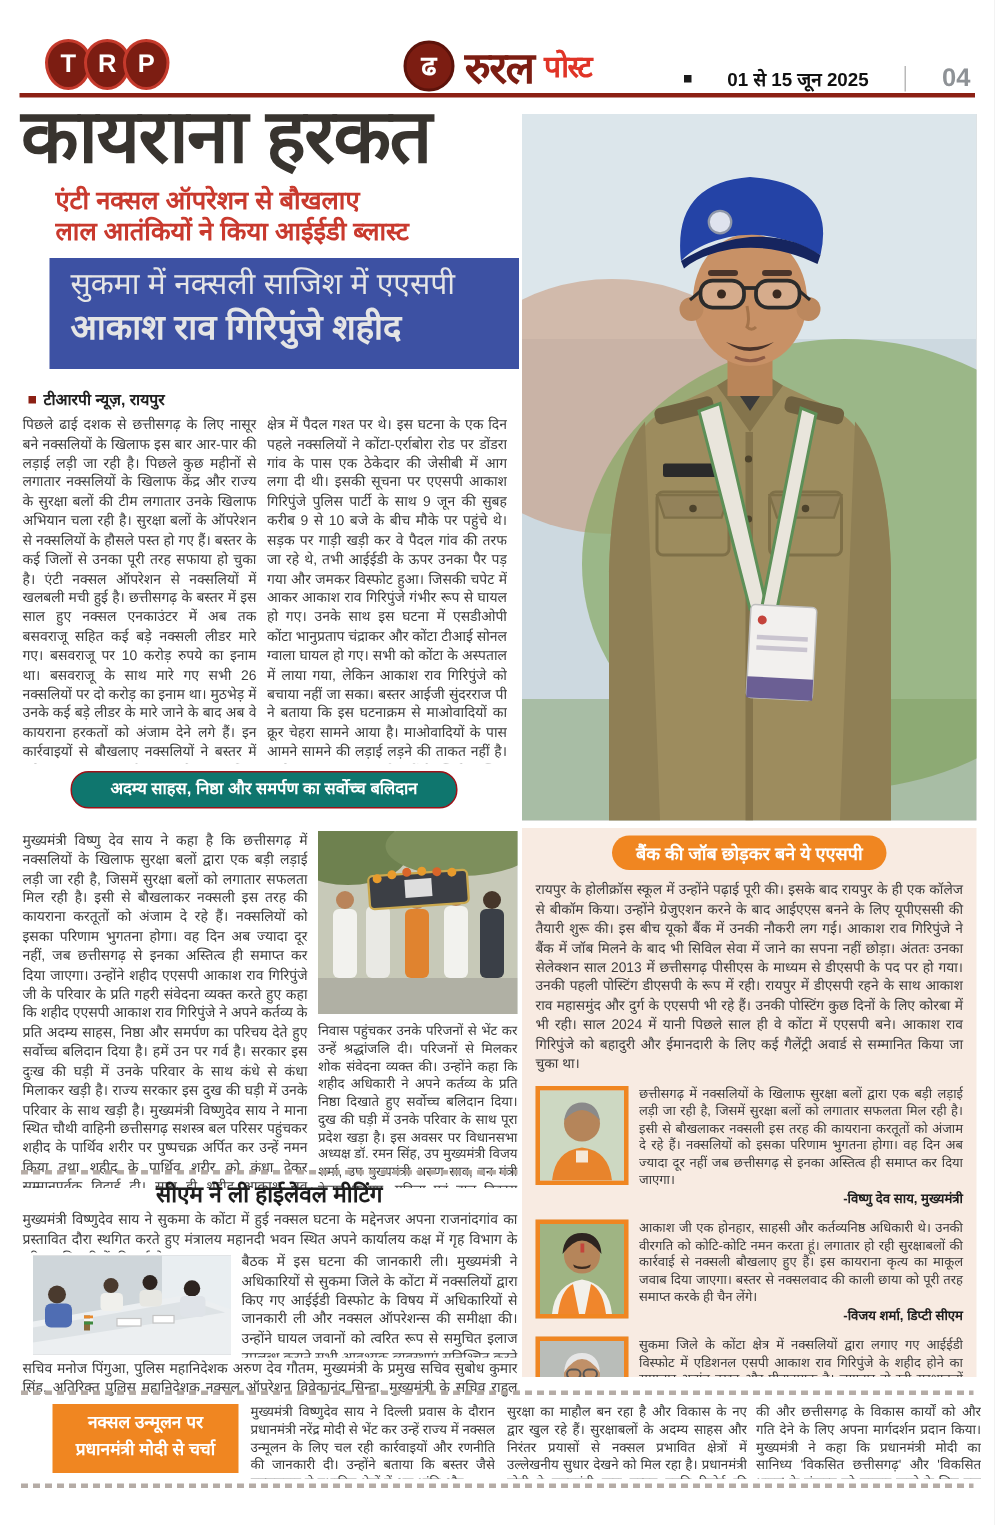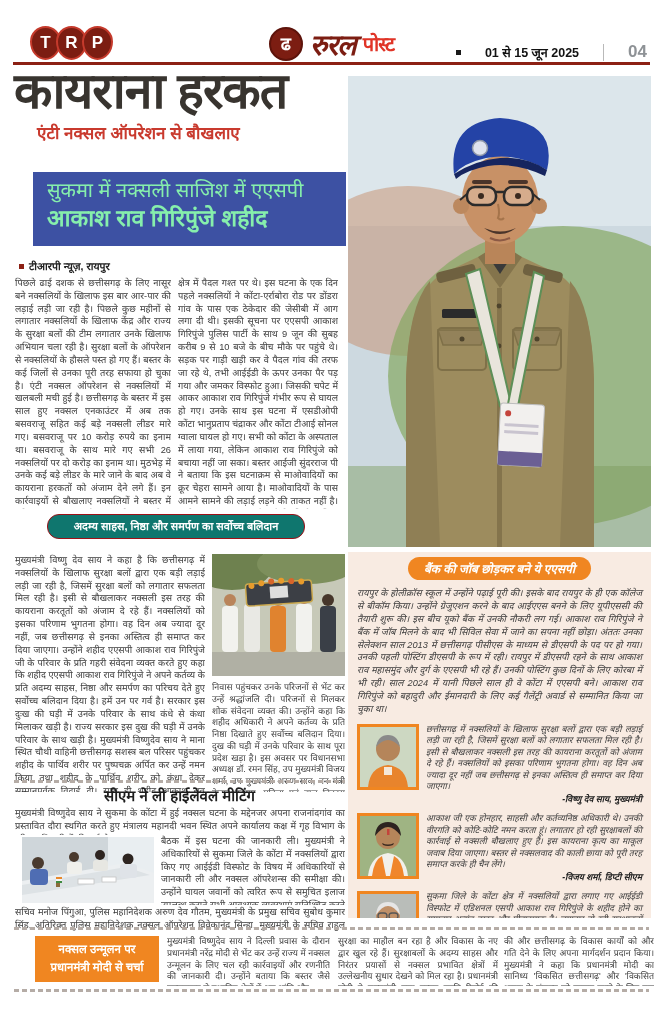--- a/index.html
+++ b/index.html
@@ -11,55 +11,55 @@
 
   
   .trp{left:30px;top:26px;display:flex;}
   .trp span{display:inline-block;width:27px;height:30px;border-radius:50% 50% 50% 50%/46% 46% 54% 54%;
             background:#7c1d12;color:#fff;font-weight:bold;font-size:17px;line-height:30px;text-align:center;
             border:2px solid #c53a2c;margin-left:-5px;}
   .trp span:first-child{margin-left:0;}
   .paper{left:0;right:0;top:24px;display:flex;justify-content:center;align-items:center;gap:7px;}
   .paper .mono{width:30px;height:30px;border-radius:50%;background:#7c1d12;color:#fff;font-weight:bold;
                font-size:18px;line-height:30px;text-align:center;border:2px solid #5d130b;}
-  .paper .n1{font-size:29px;font-weight:800;color:#7c1d12;letter-spacing:-1px;font-style:italic;}
+  .paper .n1{font-size:29px;font-weight:800;color:#7c1d12;letter-spacing:-1px;}
   .paper .n2{font-size:20px;font-weight:800;color:#e03427;letter-spacing:-1px;}
   .issue{right:16px;top:42px;display:flex;align-items:center;gap:24px;}
   .issue .sq{width:5px;height:5px;background:#1a1a1a;}
   .issue .dt{font-size:12.5px;font-weight:bold;color:#111;}
   .issue .bar{width:1px;height:17px;background:#b9b9b9;}
   .issue .pg{font-size:17px;font-weight:bold;color:#8e9296;}
   .rule{left:13px;right:13px;top:62px;height:3px;background:#8c2014;}
 
   
   .headline{left:14px;top:64px;width:340px;font-size:50px;line-height:1.08;font-weight:800;
             color:#38342f;letter-spacing:-1px;}
   .subhead{left:37px;top:124px;font-size:17px;line-height:1.23;font-weight:bold;color:#c93a2e;}
-  .leadbox{left:33px;top:172px;width:299px;height:64px;background:#3d51a3;color:#86efac;padding:5px 0 5px 14px;}
+  .leadbox{left:33px;top:172px;width:299px;height:64px;background:#3d51a3;color:#e5e5e5;padding:5px 0 5px 14px;}
   .leadbox .l1{font-size:20px;line-height:1.35;font-weight:500;}
   .leadbox .l2{font-size:23px;line-height:1.3;font-weight:800;}
   .byline{left:19px;top:259px;display:flex;align-items:center;gap:5px;}
   .byline .sq{width:5px;height:5px;background:#8c2014;}
   .byline .tx{font-size:10.5px;font-weight:bold;color:#222;}
   .bodytxt{font-size:9.3px;line-height:1.38;color:#3c3c3c;}
   .smalltxt{font-size:8.9px;line-height:1.32;color:#3c3c3c;}
 
   .pill{border-radius:12px;color:#fff;font-weight:bold;text-align:center;}
   .martyr-banner{left:47px;top:514px;width:256px;height:23px;line-height:23px;font-size:11px;
                  background:#0f766e;border:1px solid #9e1118;}
 
   
   .dash{height:3px;background:repeating-linear-gradient(90deg,#b5aca6 0 5px,transparent 5px 8px);}
 
   
   .m-head{font-size:15px;font-weight:800;color:#1d1d1d;text-align:center;}
 
   
   .panel{left:348px;top:552px;width:303px;height:366px;background:#f8ebe2;padding:0;}
-  .panel-inner{padding:5px 9px 0 9px;font-style:italic;}
+  .panel-inner{padding:5px 9px 0 9px;}
   .asp-banner{display:block;width:fit-content;margin:0 auto;padding:3px 16px;font-size:12px;
               background:#f08621;border-radius:12px;color:#fff;font-weight:bold;}
   .asp-intro{margin-top:7px;font-size:9.2px;line-height:1.4;color:#3c3c3c;}
   .quote{display:flex;gap:7px;margin-top:8px;}
   .portrait{width:56px;height:60px;border:3px solid #f08621;flex-shrink:0;background:#ddd;}
   .portrait svg{display:block;}
   .qtext{font-size:8.7px;line-height:1.32;color:#3c3c3c;flex:1;}
   .qattr{display:block;text-align:right;font-weight:bold;color:#1f1f1f;font-size:8.8px;margin-top:1px;}
 
   
@@ -87,20 +87,21 @@
     <span class="sq"></span>
     <span class="dt">01 से 15 जून 2025</span>
     <span class="bar"></span>
     <span class="pg">04</span>
   </div>
   <div class="abs rule"></div>
 
   <div class="abs headline">कायराना हरकत</div>
   <div class="abs subhead">
     <div>एंटी नक्सल ऑपरेशन से बौखलाए</div>
+    <div>लाल आतंकियों ने किया आईईडी ब्लास्ट</div>
   </div>
   <div class="abs leadbox">
     <div class="l1">सुकमा में नक्सली साजिश में एएसपी</div>
     <div class="l2">आकाश राव गिरिपुंजे शहीद</div>
   </div>
 
   <div class="abs photo-frame" style="left:348px;top:76px;width:303px;height:471px;">
     <svg width="303" height="471" viewBox="0 0 303 471">
       <rect width="303" height="471" fill="#cdd9e0"></rect>
       <rect width="303" height="150" fill="#dce6eb"></rect>

